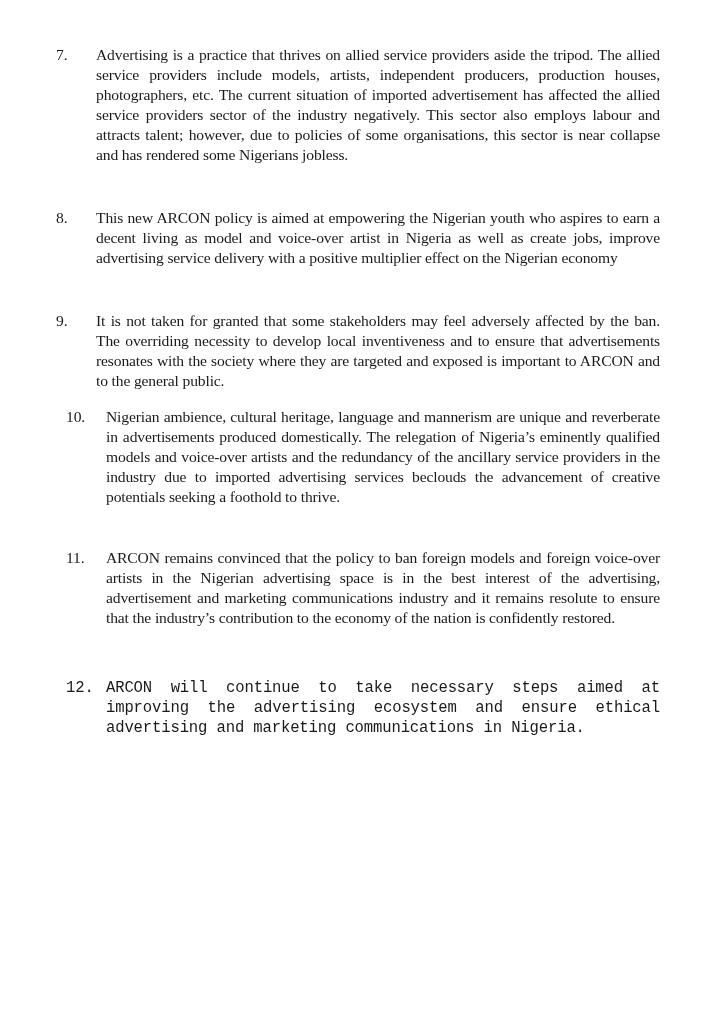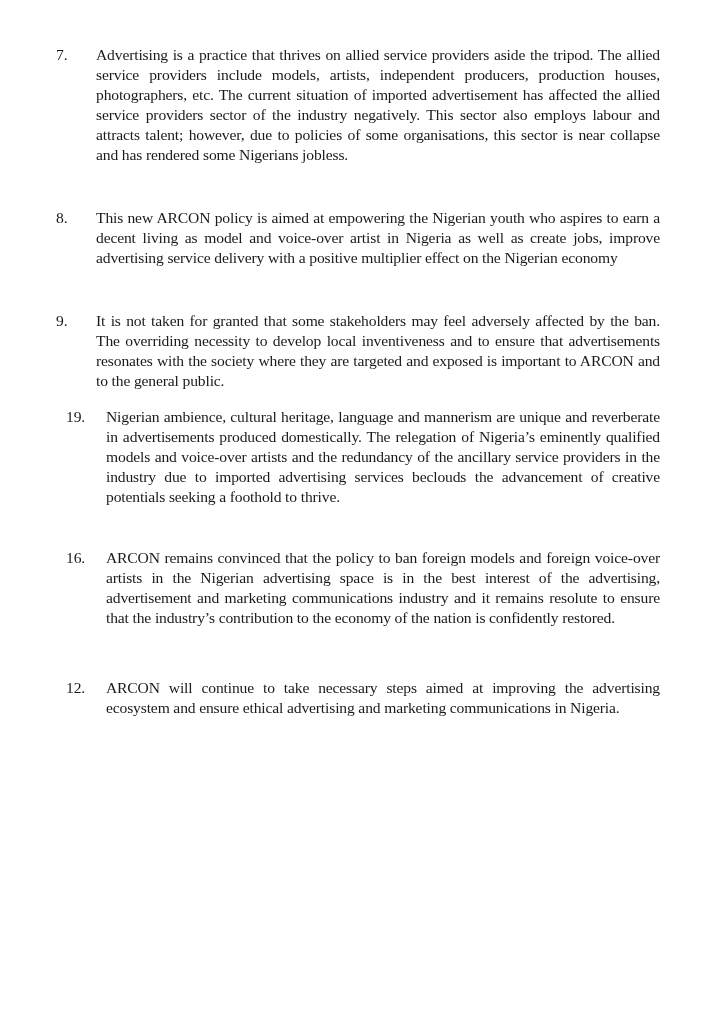--- a/index.html
+++ b/index.html
@@ -45,21 +45,21 @@
     .item.a .body { margin-left: 40px; }
     
     .item.b { left: 66px; width: 594px; }
     .item.b .body { margin-left: 40px; }
 
     #item-7  { top: 45px; }
     #item-8  { top: 208px; }
     #item-9  { top: 311px; }
     #item-10 { top: 407px; }
     #item-11 { top: 548px; }
-    #item-12 { top: 678px; }
+    #item-12 { top: 678px; font-family: Liberation Mono, monospace; }
   </style>
 </head>
 <body>
 
 <div class="page">
 
   <div class="item a" id="item-7">
     <span class="num">7.</span>
     <span class="body">Advertising is a practice that thrives on allied service providers aside the tripod. The allied service providers include models, artists, independent producers, production houses, photographers, etc. The current situation of imported advertisement has affected the allied service providers sector of the industry negatively. This sector also employs labour and attracts talent; however, due to policies of some organisations, this sector is near collapse and has rendered some Nigerians jobless.</span>
   </div>
@@ -68,26 +68,26 @@
     <span class="num">8.</span>
     <span class="body">This new ARCON policy is aimed at empowering the Nigerian youth who aspires to earn a decent living as model and voice-over artist in Nigeria as well as create jobs, improve advertising service delivery with a positive multiplier effect on the Nigerian economy</span>
   </div>
 
   <div class="item a" id="item-9">
     <span class="num">9.</span>
     <span class="body">It is not taken for granted that some stakeholders may feel adversely affected by the ban. The overriding necessity to develop local inventiveness and to ensure that advertisements resonates with the society where they are targeted and exposed is important to ARCON and to the general public.</span>
   </div>
 
   <div class="item b" id="item-10">
-    <span class="num">19.</span>
+    <span class="num">10.</span>
     <span class="body">Nigerian ambience, cultural heritage, language and mannerism are unique and reverberate in advertisements produced domestically. The relegation of Nigeria’s eminently qualified models and voice-over artists and the redundancy of the ancillary service providers in the industry due to imported advertising services beclouds the advancement of creative potentials seeking a foothold to thrive.</span>
   </div>
 
   <div class="item b" id="item-11">
-    <span class="num">16.</span>
+    <span class="num">11.</span>
     <span class="body">ARCON remains convinced that the policy to ban foreign models and foreign voice-over artists in the Nigerian advertising space is in the best interest of the advertising, advertisement and marketing communications industry and it remains resolute to ensure that the industry’s contribution to the economy of the nation is confidently restored.</span>
   </div>
 
   <div class="item b" id="item-12">
     <span class="num">12.</span>
     <span class="body">ARCON will continue to take necessary steps aimed at improving the advertising ecosystem and ensure ethical advertising and marketing communications in Nigeria.</span>
   </div>
 
 </div>
 

